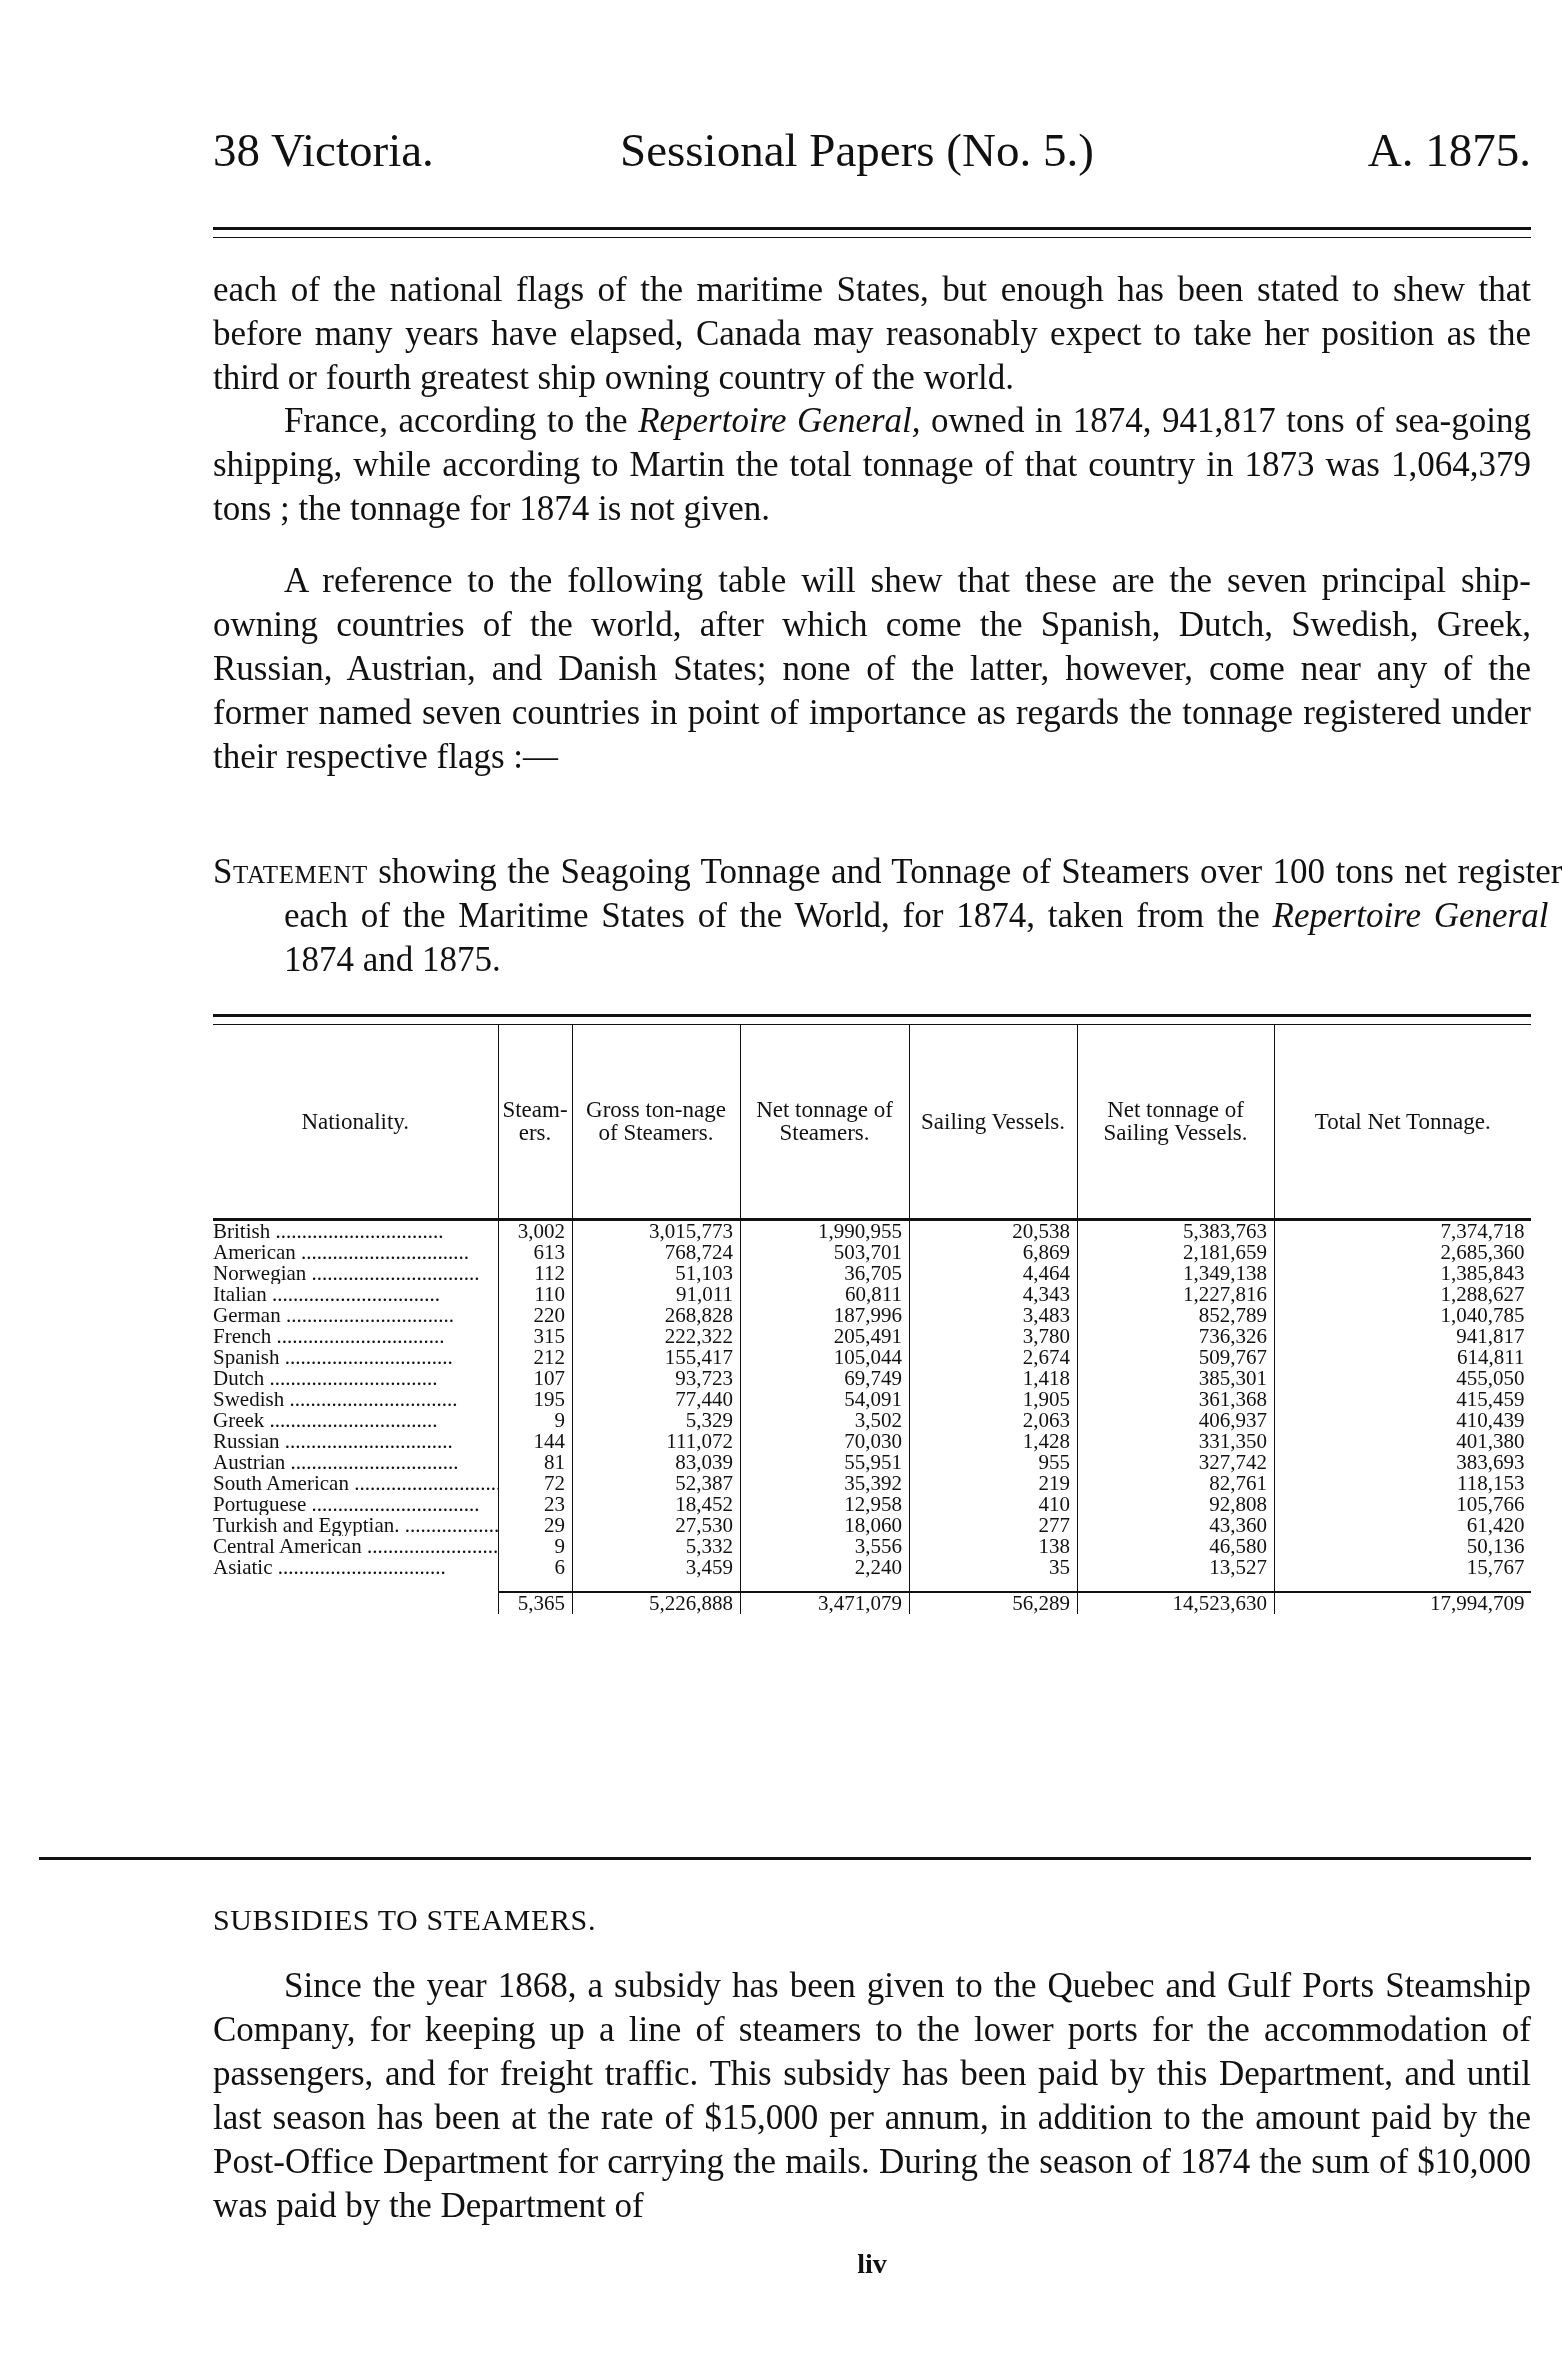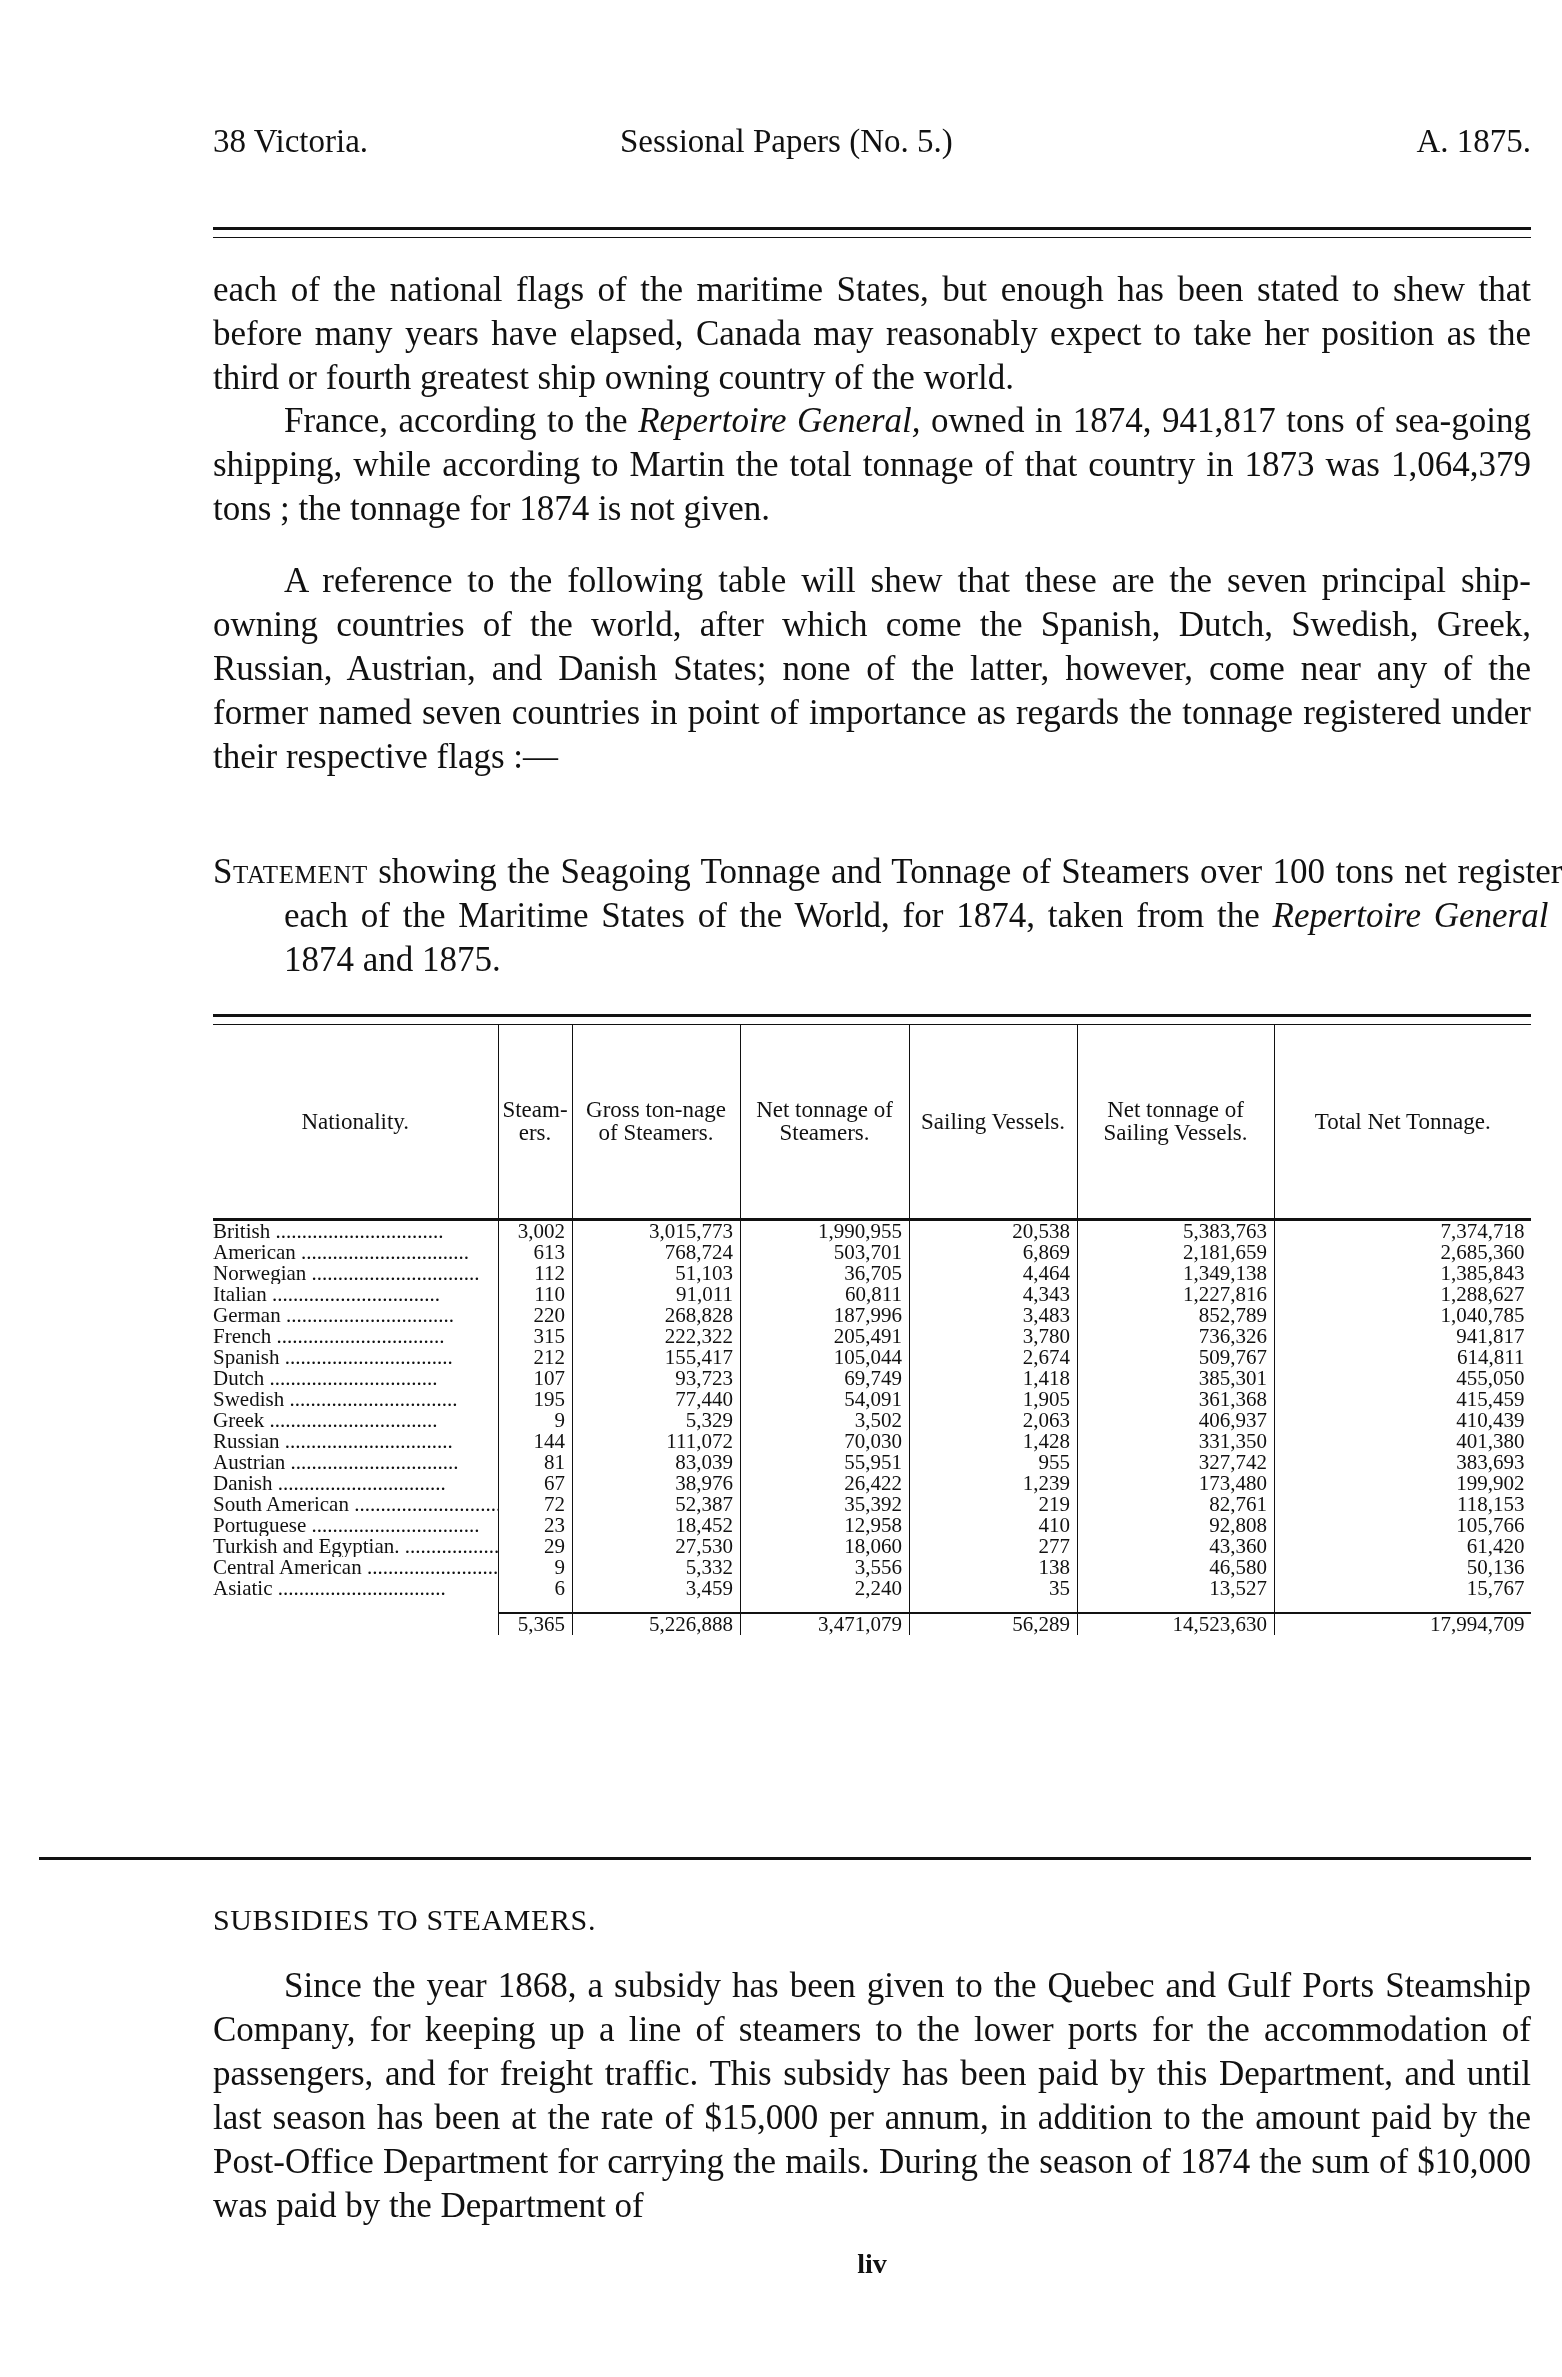--- a/index.html
+++ b/index.html
@@ -3,21 +3,21 @@
   <meta charset="utf-8">
   <style>
     html, body { margin: 0; padding: 0; background: #ffffff; }
     body {
       width: 1562px; height: 2377px; position: relative; overflow: hidden;
       font-family: "DejaVu Serif", "Liberation Serif", serif; color: #111;
     }
     .page { position: absolute; left: 213px; top: 0; width: 1318px; }
     .header {
       position: absolute; top: 123px; left: 0; width: 1318px; height: 58px;
-      font-family: "Liberation Serif", serif; font-size: 33px; text-align: center;
+      font-family: "Liberation Serif", serif; font-size: 47px; text-align: center;
     }
     .header span { position: absolute; top: 0; }
     .h-left { left: 0; }
     .h-center { left: 407px; }
     .h-right { right: 0; }
     .rule-double {
       position: absolute; left: 0; width: 1318px; height: 6.5px;
       border-top: 3.2px solid #111; border-bottom: 1.9px solid #111;
     }
     .p {
@@ -208,29 +208,20 @@
         <tr>
           <td class="name-cell"><span class="dots">Austrian</span></td>
           <td>81</td>
           <td>83,039</td>
           <td>55,951</td>
           <td>955</td>
           <td>327,742</td>
           <td>383,693</td>
         </tr>
         <tr>
-          <td class="name-cell"><span class="dots">Danish</span></td>
-          <td>67</td>
-          <td>38,976</td>
-          <td>26,422</td>
-          <td>1,239</td>
-          <td>173,480</td>
-          <td>199,902</td>
-        </tr>
-        <tr>
           <td class="name-cell"><span class="dots">South American</span></td>
           <td>72</td>
           <td>52,387</td>
           <td>35,392</td>
           <td>219</td>
           <td>82,761</td>
           <td>118,153</td>
         </tr>
         <tr>
           <td class="name-cell"><span class="dots">Portuguese</span></td>

